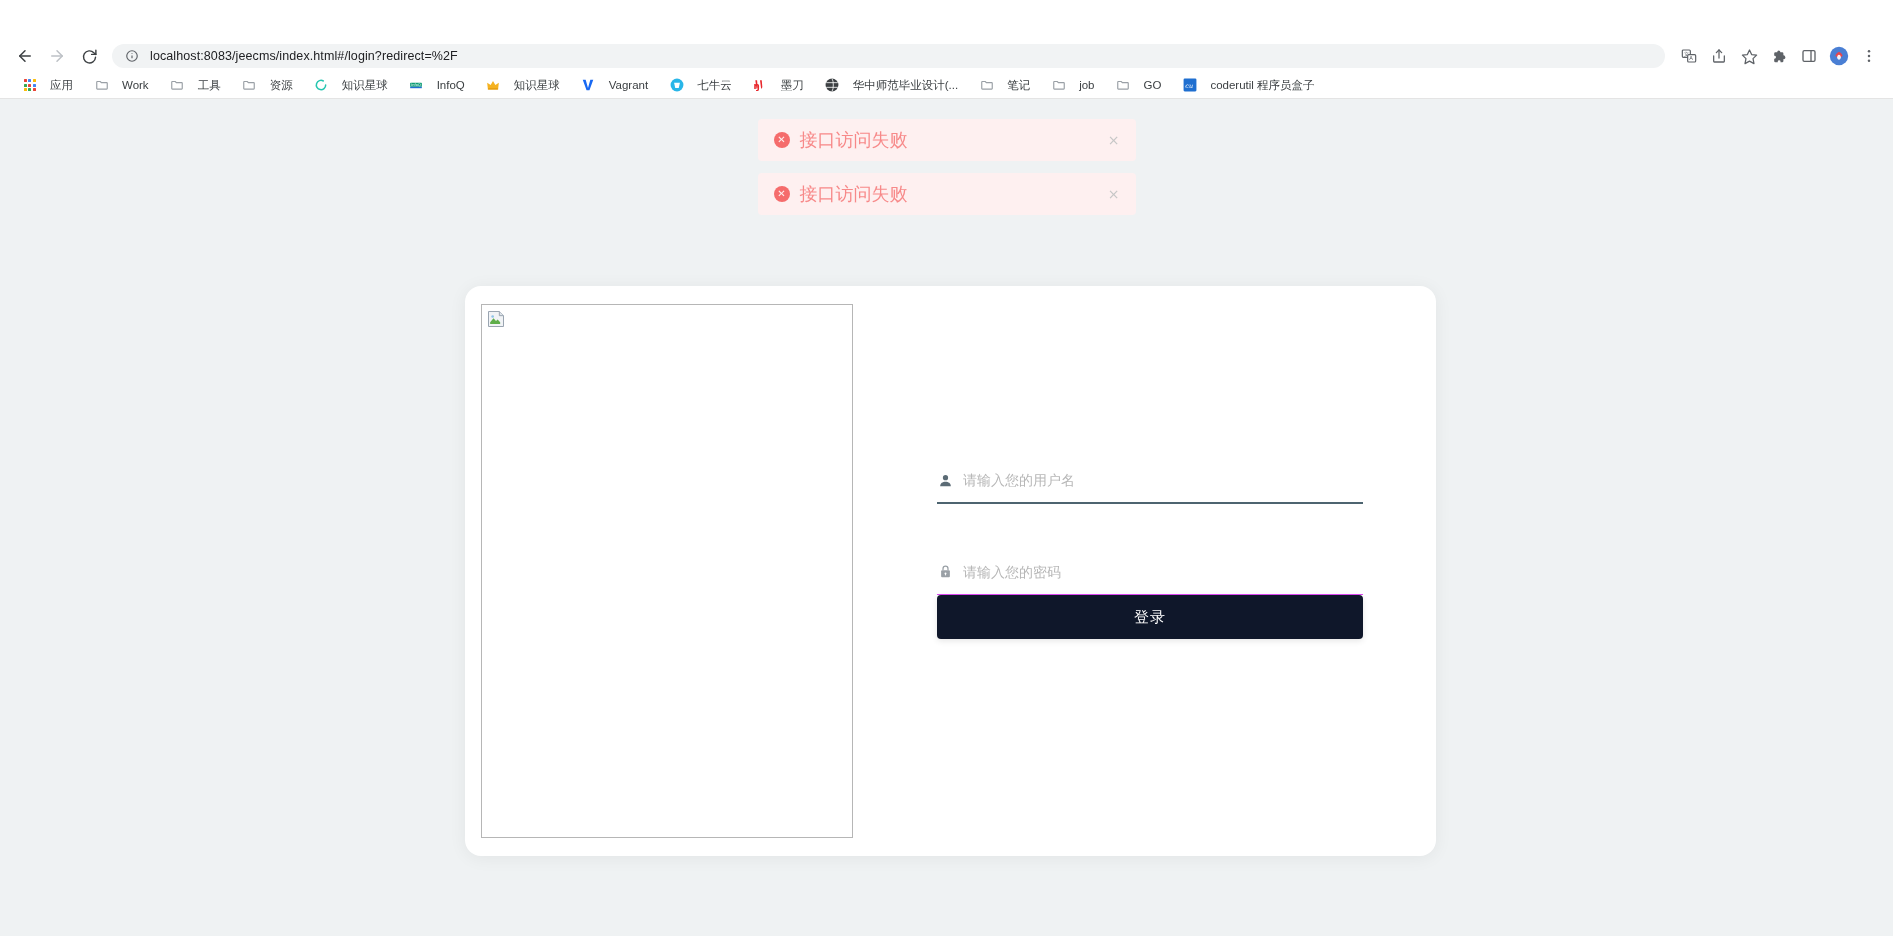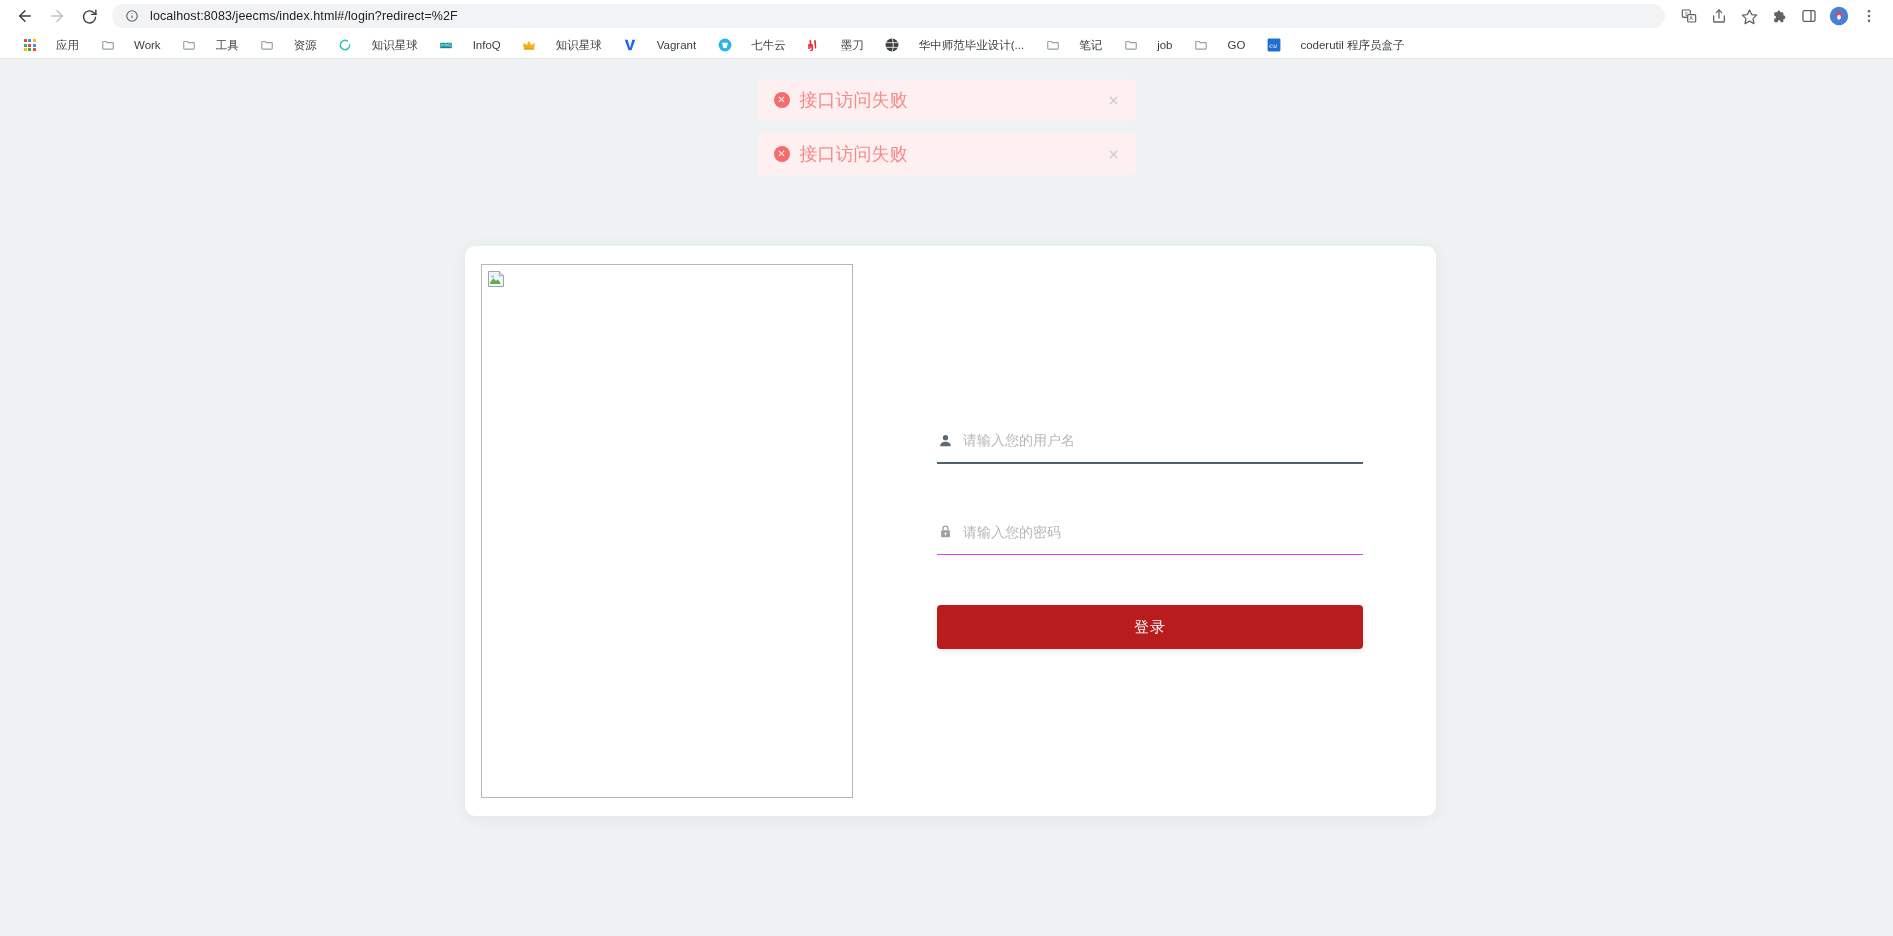--- a/index.html
+++ b/index.html
@@ -15,20 +15,21 @@
     width: 100%;
     background: #ffffff;
     border-bottom: 1px solid #e4e4e4;
   }
   .toolbar {
     height: 32px;
     display: flex;
     align-items: center;
     padding: 16px 10px;
     gap: 2px;
+    margin-top: 40px;
   }
   .nav-btn {
     width: 30px; height: 30px;
     display: flex; align-items: center; justify-content: center;
     border-radius: 50%;
     flex: none;
   }
   .nav-btn svg { display: block; }
   .omnibox {
     flex: 1 1 auto;
@@ -77,21 +78,21 @@
     gap: 0px;
     background: #ffffff;
     overflow: hidden;
   }
   .bm {
     display: flex;
     align-items: center;
     height: 22px;
     padding: 0 7px;
     border-radius: 4px;
-    gap: 12px;
+    gap: 6px;
     flex: none;
   }
   .bm-label {
     font-size: 11.5px;
     color: #3c4043;
     white-space: nowrap;
   }
   .bm-icon {
     width: 29px; height: 14px;
     flex: none;
@@ -161,21 +162,21 @@
   }
 
   
   .login-card {
     position: absolute;
     left: 465px;
     top: 187px;
     width: 971px;
     height: 570px;
     background: #ffffff;
-    border-radius: 10px;
+    border-radius: 16px;
     box-shadow: 0 2px 18px rgba(0,0,0,0.06);
     display: flex;
   }
   .card-left {
     width: 402px;
     padding: 18px 0 0 16px;
     flex: none;
   }
   .img-placeholder {
     width: 372px;
@@ -217,24 +218,23 @@
     outline: none;
     background: transparent;
     font-size: 14px;
     color: #4d6470;
     flex: 1 1 auto;
     font-family: "Liberation Sans", sans-serif;
     height: 100%;
   }
   .field input::placeholder { color: #b7b7b7; }
   .login-btn {
-    margin-top: 50px;
     width: 100%;
     height: 44px;
-    background: #b91c1c;
+    background: #0f172a;
     color: #ffffff;
     border: none;
     border-radius: 4px;
     font-size: 15px;
     font-family: "Liberation Sans", sans-serif;
     box-shadow: 0 2px 6px rgba(0,0,0,0.10);
     letter-spacing: 1px;
   }
 </style>
 </head>

